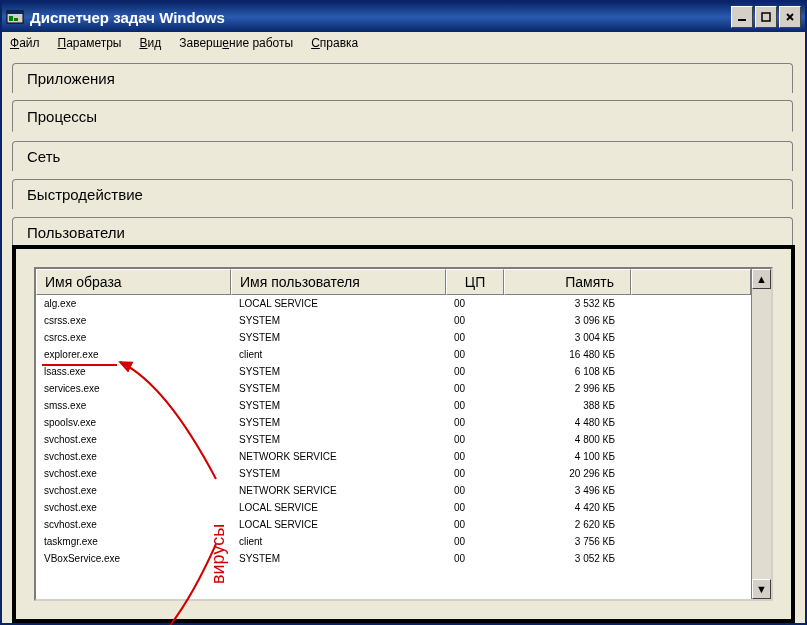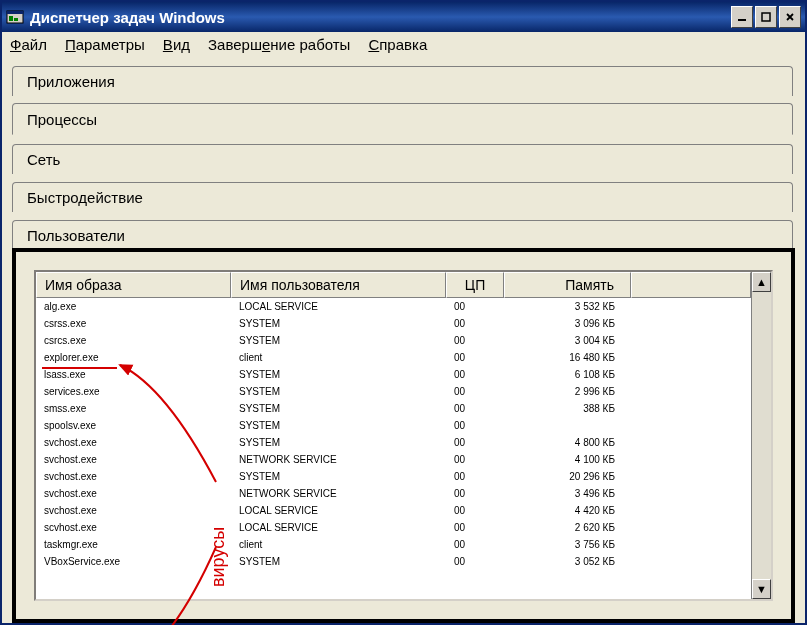--- a/index.html
+++ b/index.html
@@ -47,21 +47,21 @@
     font-family: Arial;
     font-size: 13px;
     color: #000;
     cursor: pointer;
   }
   .menubar {
     background: #ece9d8;
     padding: 4px 8px;
     display: flex;
     gap: 18px;
-    font-size: 15px;
+    font-size: 12px;
   }
   .menu-item {
     cursor: pointer;
   }
   .menu-item .ul { text-decoration: underline; }
   .tabs-area {
     padding: 8px 10px 0 10px;
     flex: 1;
     display: flex;
     flex-direction: column;
@@ -266,20 +266,21 @@
               <div class="row">
                 <div class="cell col-name">smss.exe</div>
                 <div class="cell col-user">SYSTEM</div>
                 <div class="cell col-cpu">00</div>
                 <div class="cell col-mem">388 КБ</div>
               </div>
               <div class="row">
                 <div class="cell col-name">spoolsv.exe</div>
                 <div class="cell col-user">SYSTEM</div>
                 <div class="cell col-cpu">00</div>
+                <div class="cell col-mem">4 480 КБ</div>
               </div>
               <div class="row">
                 <div class="cell col-name">svchost.exe</div>
                 <div class="cell col-user">SYSTEM</div>
                 <div class="cell col-cpu">00</div>
                 <div class="cell col-mem">4 800 КБ</div>
               </div>
               <div class="row">
                 <div class="cell col-name">svchost.exe</div>
                 <div class="cell col-user">NETWORK SERVICE</div>

